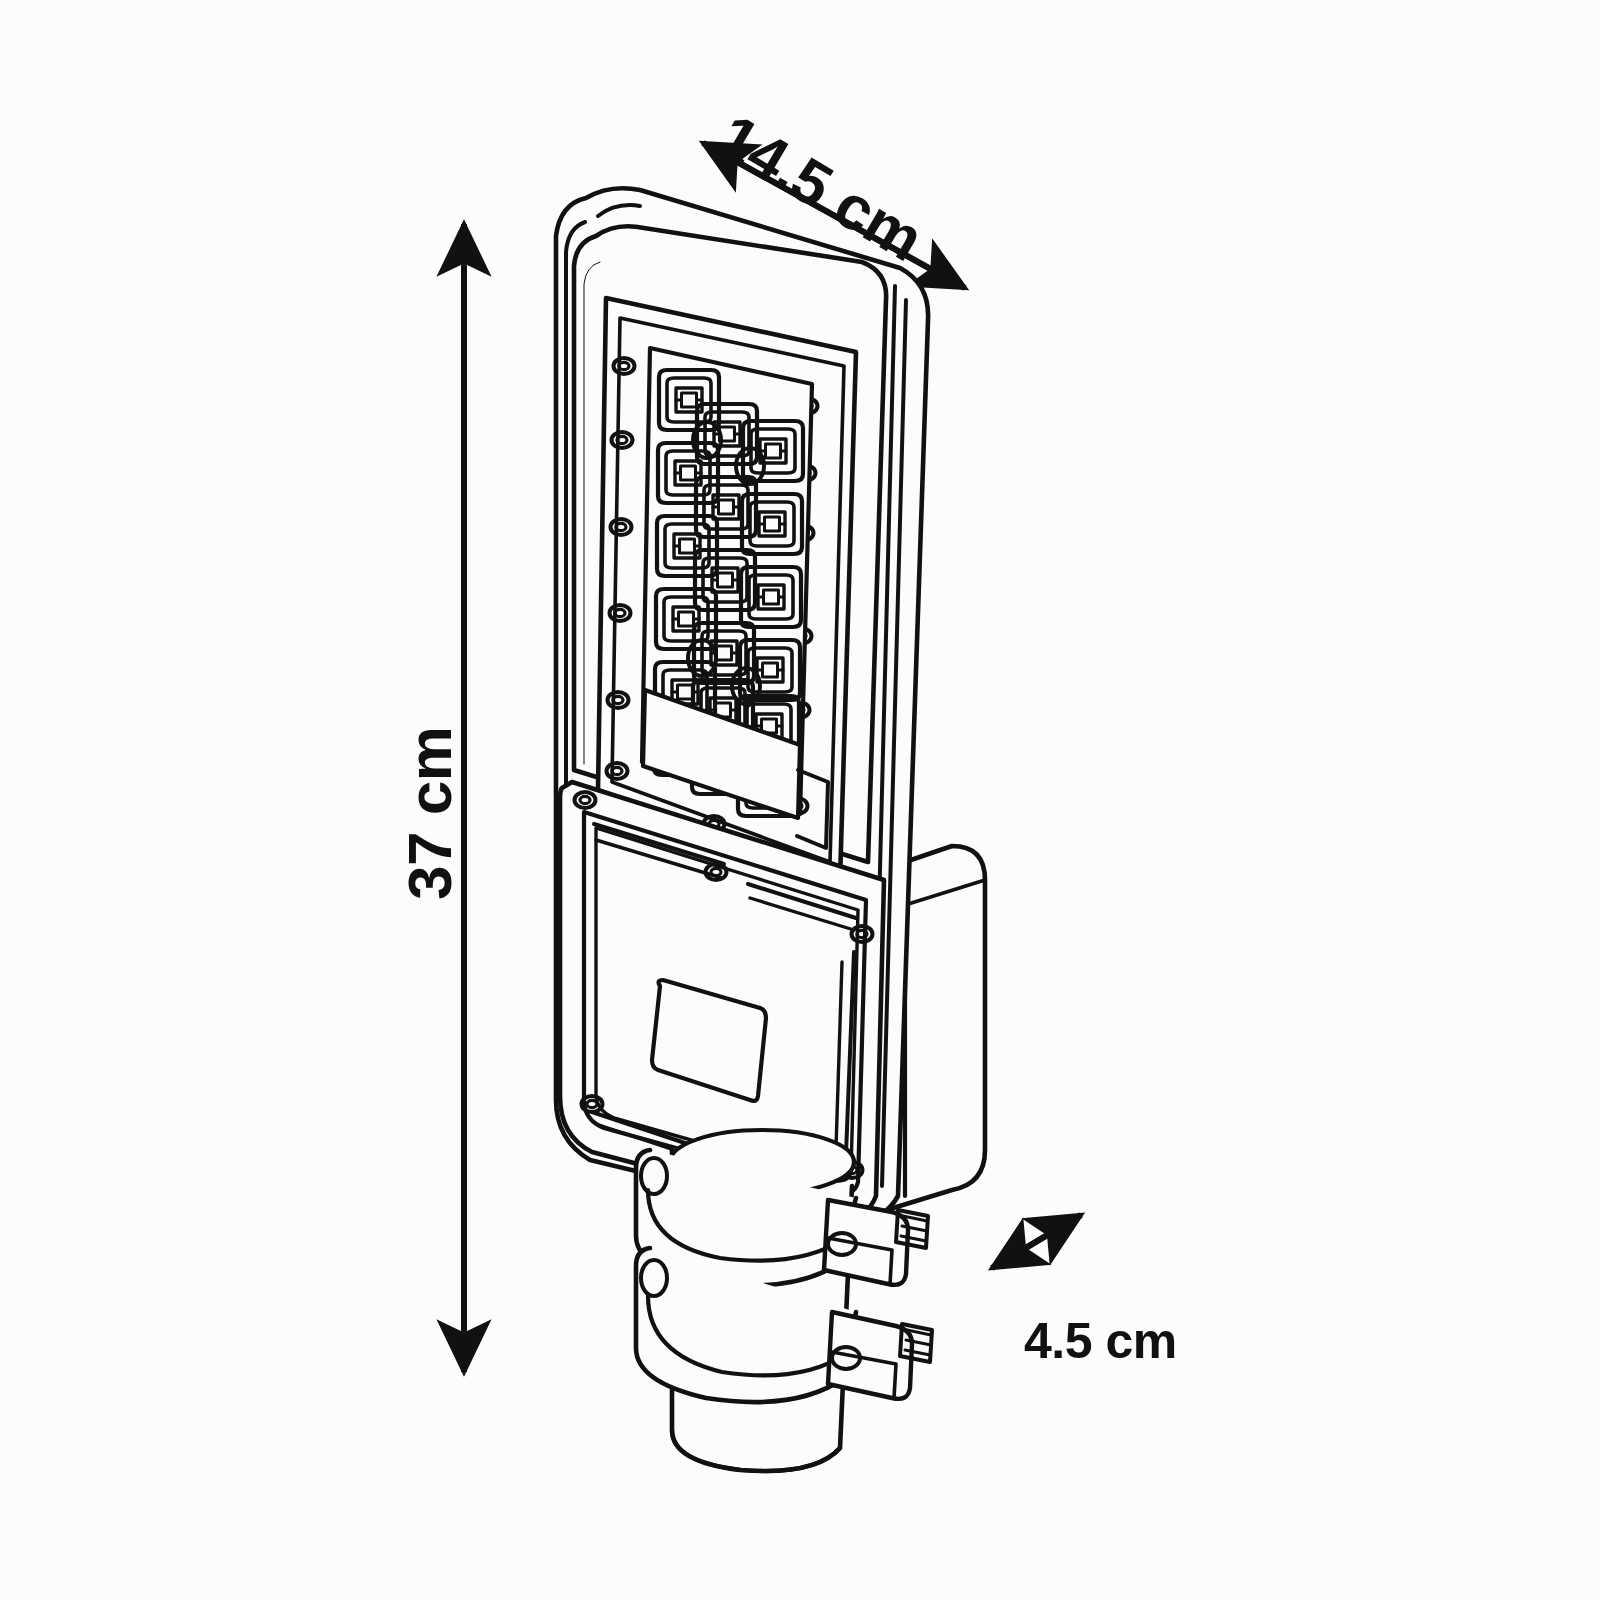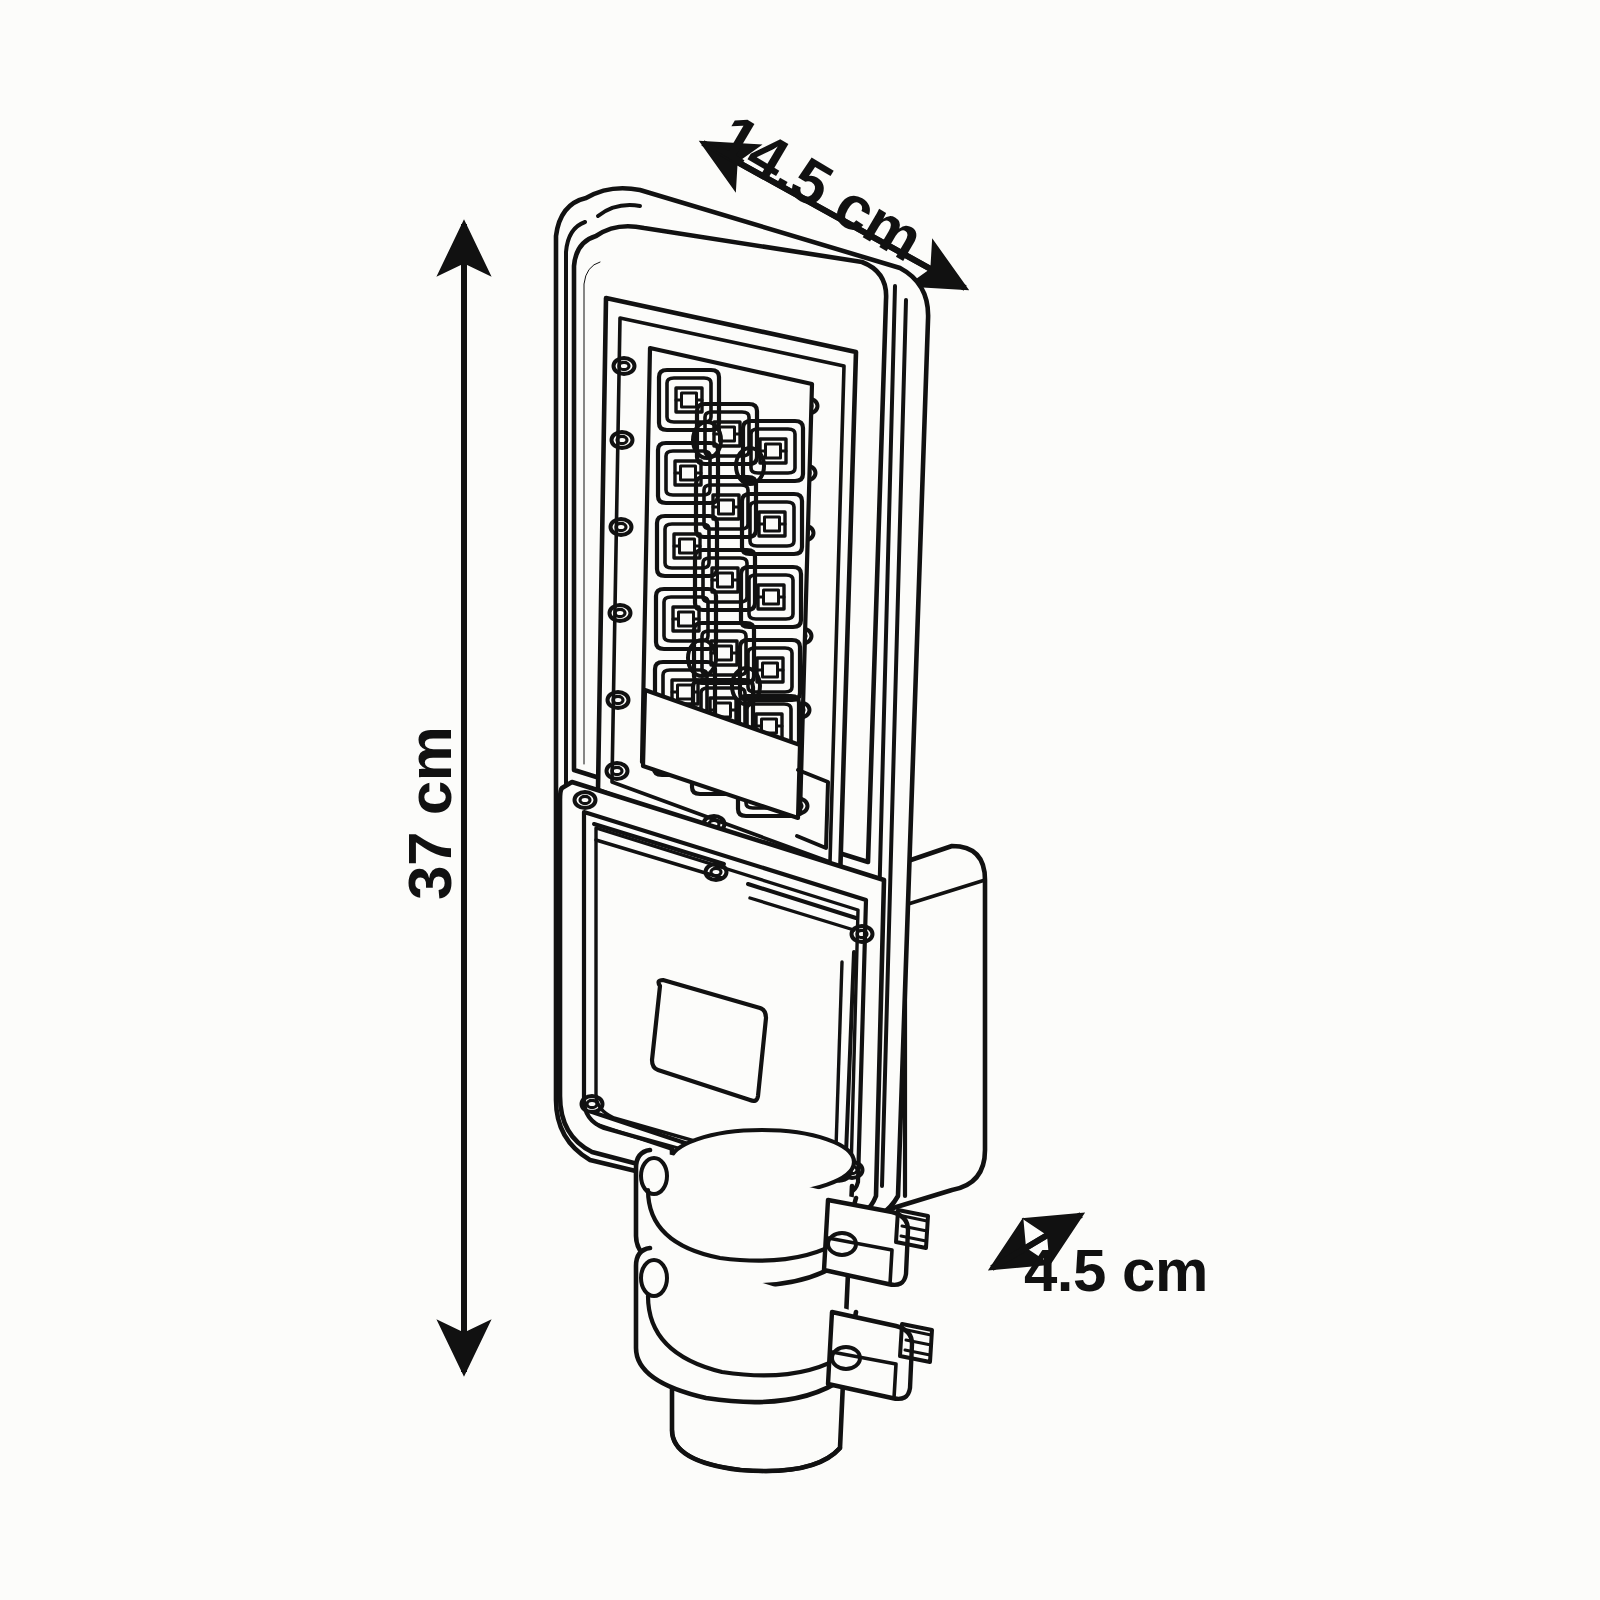--- a/index.html
+++ b/index.html
@@ -40,22 +40,22 @@
   }
   #label-height {
     left: 394px;
     top: 900px;
     font-size: 62px;
     transform: rotate(-90deg);
     transform-origin: left top;
   }
   #label-depth {
     left: 1024px;
-    top: 1236px;
-    font-size: 60px;
+    top: 1312px;
+    font-size: 50px;
   }
 </style>
 </head>
 <body>
 
 <div id="stage" style="background-color: rgb(252, 252, 250);">
 
   <svg id="drawing" viewBox="0 0 1600 1600">
     <defs>
       <marker id="ah" markerWidth="11" markerHeight="11" refX="9.2" refY="5" orient="auto" markerUnits="strokeWidth">

